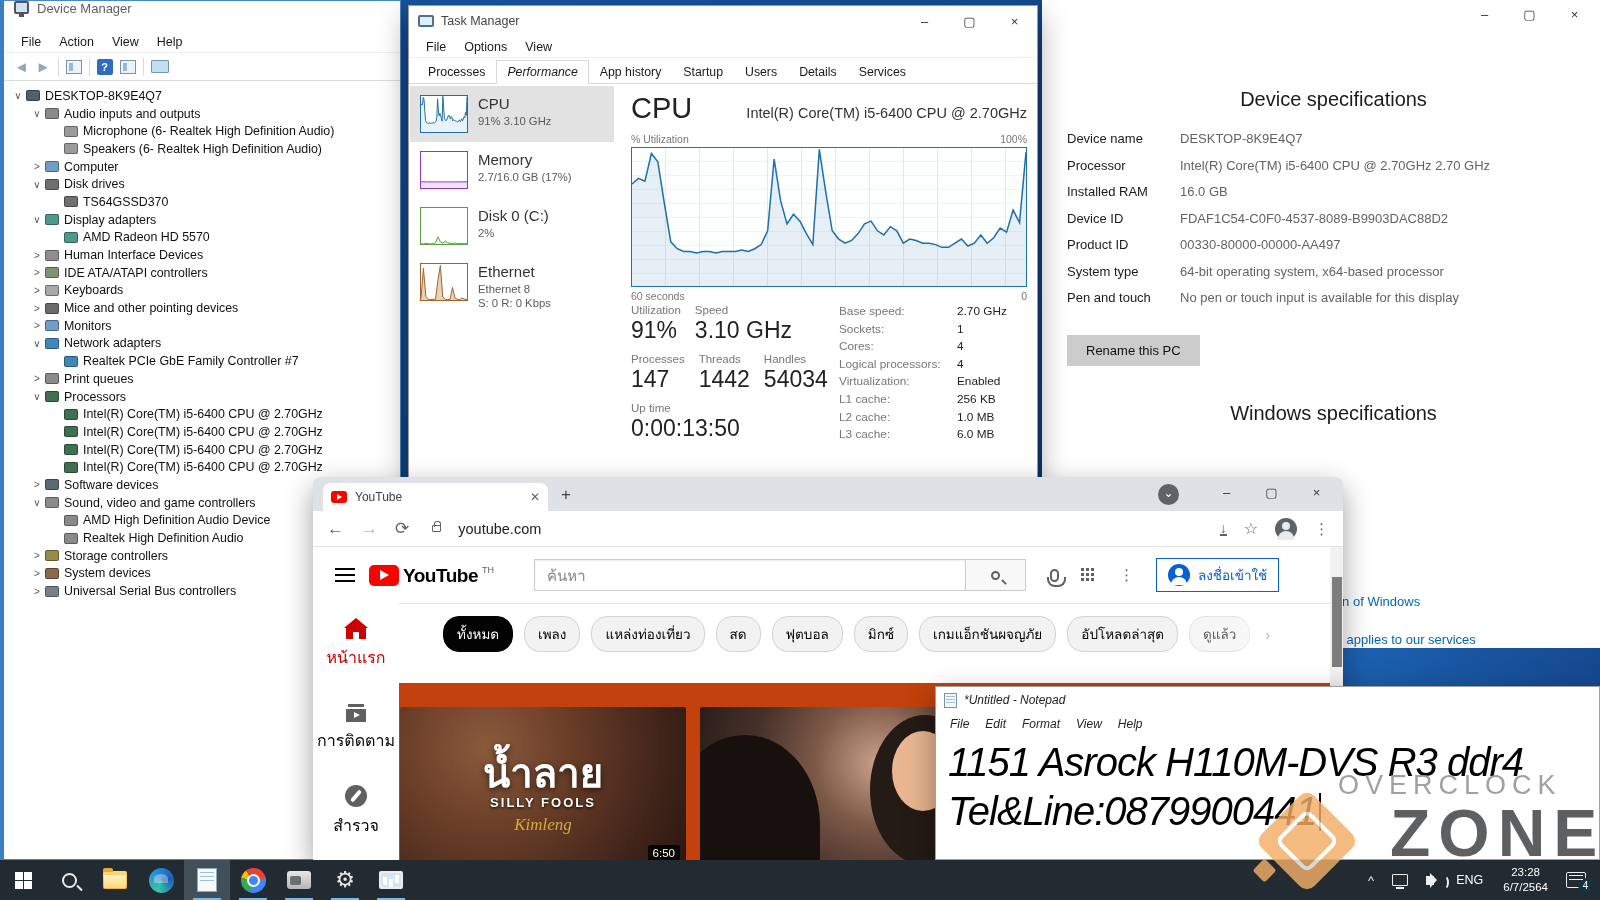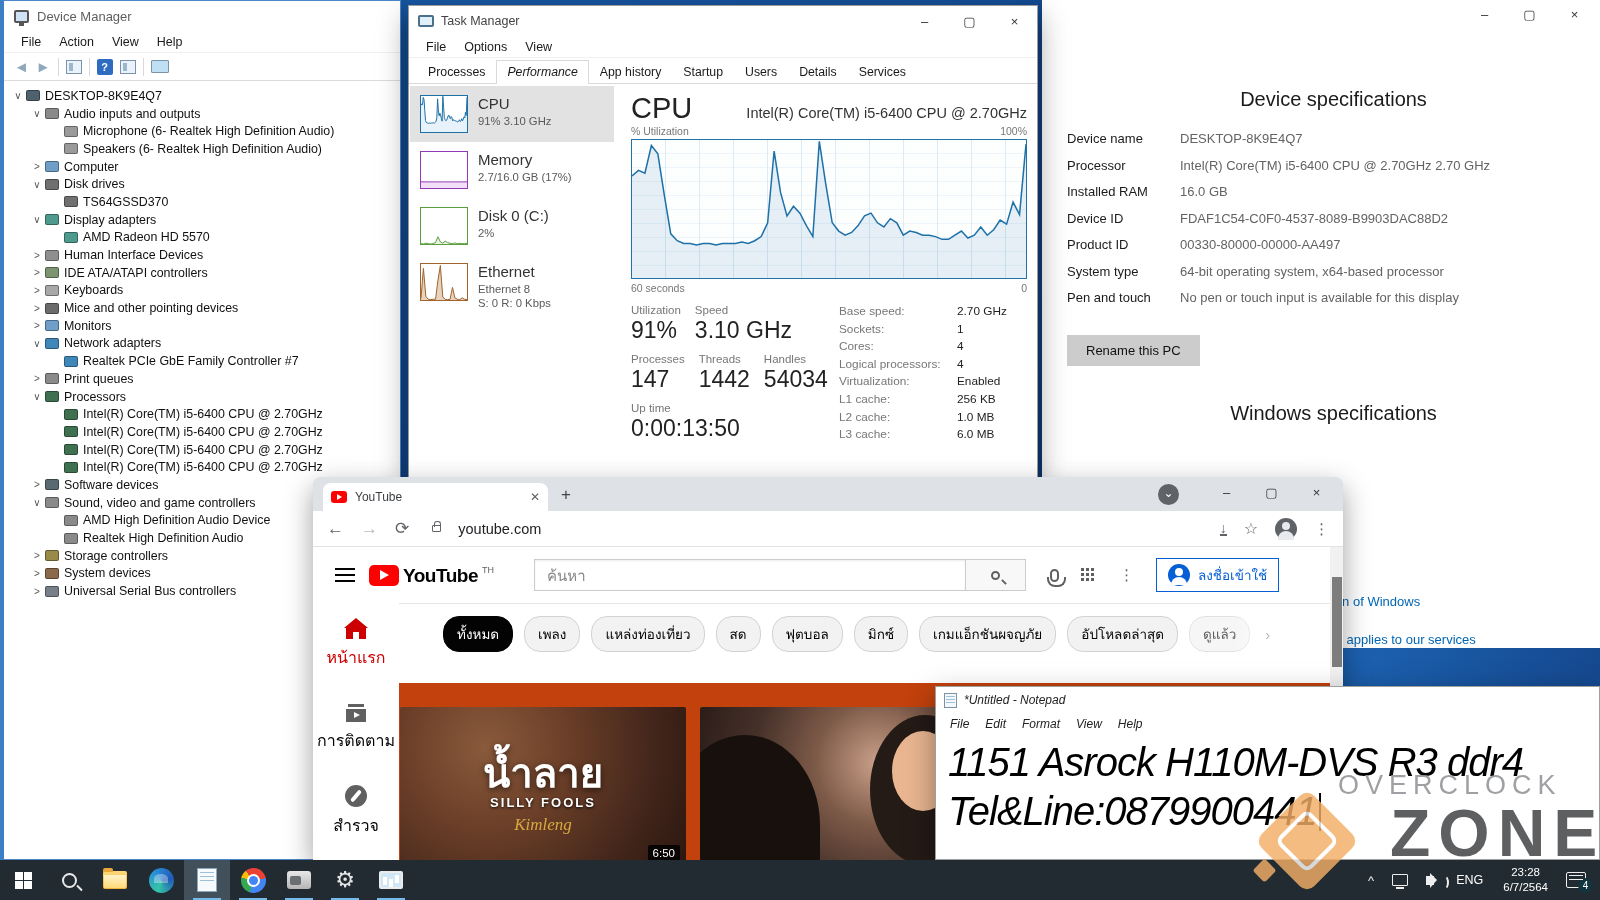--- a/index.html
+++ b/index.html
@@ -4,21 +4,21 @@
 <style>
   * { margin:0; padding:0; box-sizing:border-box; }
   html,body { width:1600px; height:900px; overflow:hidden; }
   body { font-family:"Liberation Sans", sans-serif; position:relative;
          background:linear-gradient(135deg,#1a5fae 0%,#12458c 60%,#0d3a7a 100%); }
   .abs { position:absolute; }
   .win { position:absolute; background:#fff; box-shadow:0 10px 28px rgba(0,0,0,.38); }
 
   
   #dm { left:0; top:0; width:401px; height:860px; border:1px solid #4a86c8; border-left:4px solid #3c7ec4; z-index:2; }
-  .dm-titlebar { height:30px; display:flex; align-items:center; padding-left:10px; gap:8px; }
+  .dm-titlebar { height:30px; display:flex; padding-left:10px; gap:8px; }
   .dm-title { font-size:13px; color:#5f5f5f; }
   .dm-appicon { width:15px; height:13px; border:2px solid #555; border-radius:2px; position:relative; background:#cfe3f5; }
   .dm-appicon:after { content:""; position:absolute; left:3px; bottom:-5px; width:5px; height:3px; background:#555; }
   .menubar { display:flex; gap:0; padding-left:8px; height:22px; align-items:center; border-bottom:1px solid #f0f0f0; }
   .menubar span { font-size:12.5px; color:#1a1a1a; padding:2px 9px; cursor:default; }
   .dm-toolbar { height:28px; display:flex; align-items:center; gap:7px; padding-left:10px; border-bottom:1px solid #dcdcdc; }
   .tb-sep { width:1px; height:18px; background:#d9d9d9; }
   .tb-arrow { font-size:15px; color:#8fa8bd; line-height:1; }
   .tb-doc { width:16px; height:14px; border:1px solid #7a93a8; background:#eaf3fb; position:relative; }
   .tb-doc:after { content:""; position:absolute; left:2px; top:2px; right:8px; bottom:2px; background:#9db8cc; }
@@ -44,21 +44,21 @@
   .tm-item { display:flex; gap:10px; padding:9px 6px 9px 10px; align-items:flex-start; }
   .tm-item.sel { background:#e2e2e2; }
   .tm-mini { width:48px; height:38px; background:#fff; position:relative; flex:none; }
   .tm-mini svg { position:absolute; inset:0; width:100%; height:100%; }
   .tm-item-name { font-size:15px; color:#333; line-height:1.25; }
   .tm-item-sub { font-size:11.3px; color:#5a5a5a; line-height:1.3; }
   .tm-main { position:absolute; left:222px; right:4px; top:86px; bottom:0; }
   .tm-cpu-head { display:flex; align-items:flex-end; justify-content:space-between; padding-right:6px; }
   .tm-cpu-big { font-size:29px; color:#222; font-weight:400; }
   .tm-cpu-subtitle { font-size:14.5px; color:#333; padding-bottom:4px; }
-  .tm-axis { display:flex; justify-content:space-between; font-size:10.5px; color:#777; padding-right:6px; }
+  .tm-axis { display:flex; justify-content:space-between; font-size:10.5px; color:#777; margin-top:8px; padding-right:6px; }
   #tm-graph { position:relative; margin-top:2px; height:140px; margin-right:6px;
       border:1px solid #2272a8; background-color:#fdfefe;
       background-image:repeating-linear-gradient(to right,transparent 0 33px,#dcebf6 33px 34px),
                        repeating-linear-gradient(to bottom,transparent 0 13px,#edf5fb 13px 14px); }
   #tm-graph svg { position:absolute; inset:0; width:100%; height:100%; }
   .tm-under { display:flex; justify-content:space-between; font-size:10.5px; color:#777; margin-top:3px; padding-right:6px; }
   .tm-stats { position:absolute; left:0; top:212px; width:200px; }
   .tm-statrow { display:flex; gap:0; }
   .tm-stat { margin-right:14px; margin-bottom:9px; }
   .tm-stat .lb { font-size:11.5px; color:#777; }

